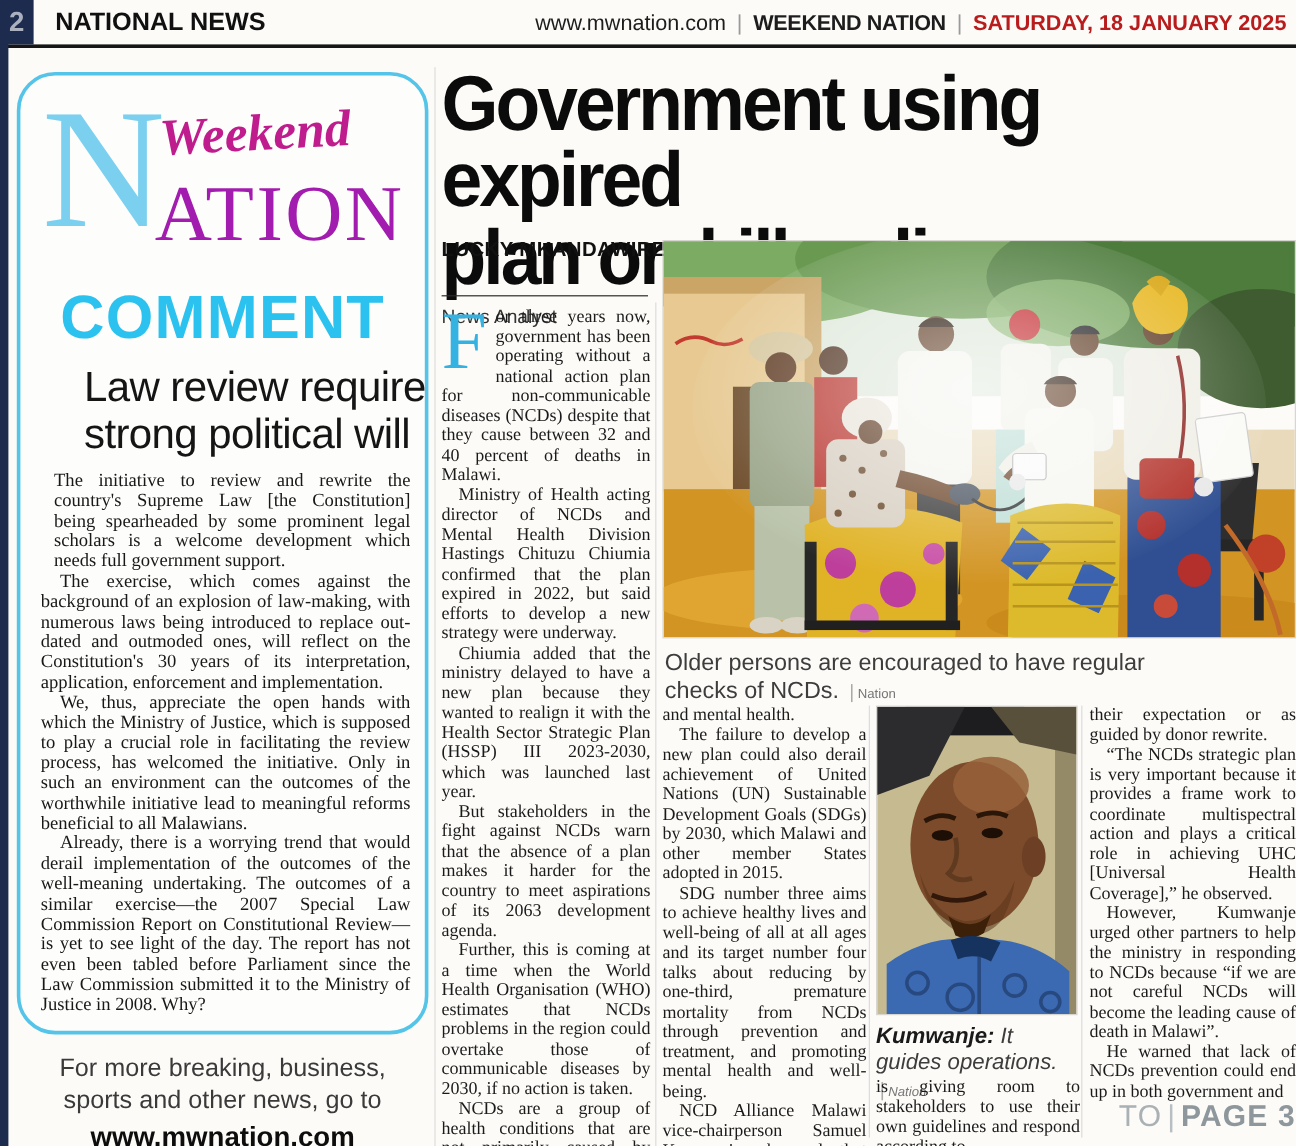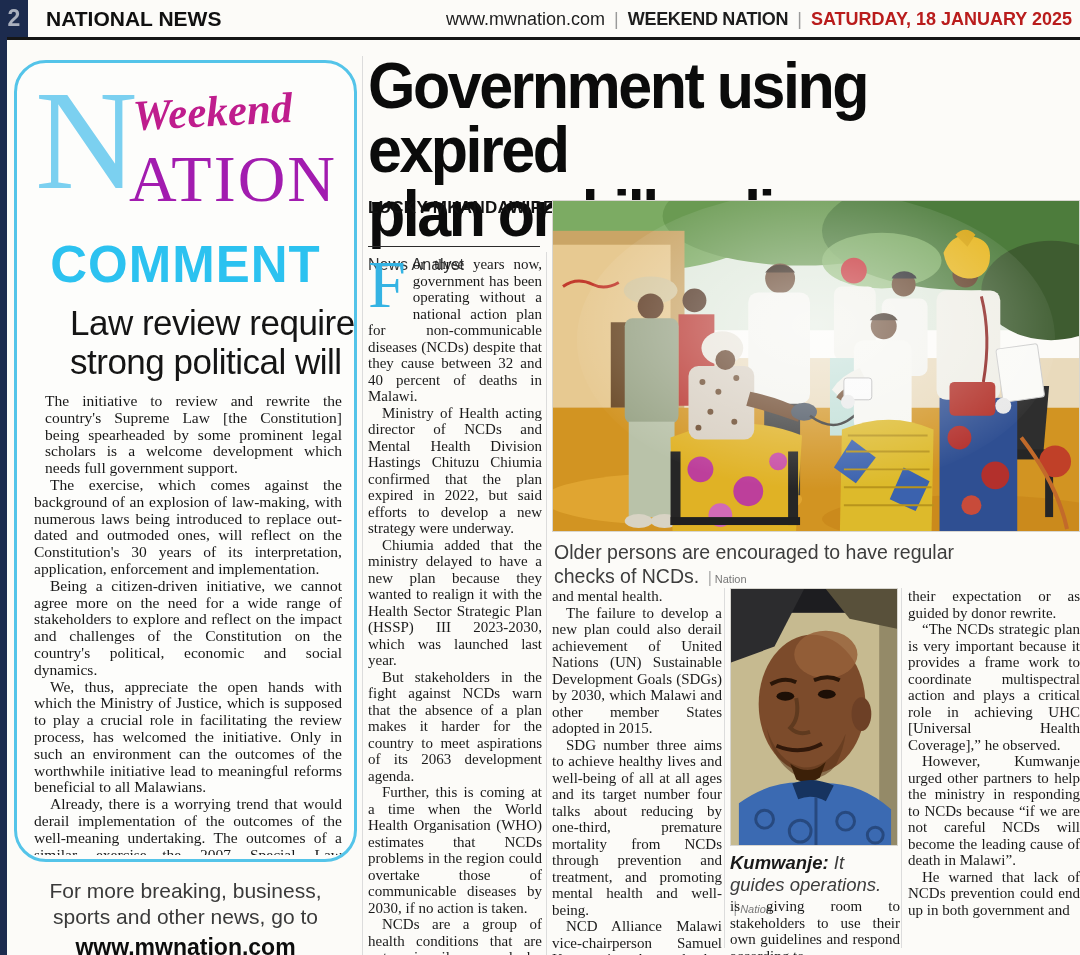--- a/index.html
+++ b/index.html
@@ -80,21 +80,20 @@
   <div class="comment-box">
     <div class="logo-n">N</div>
     <div class="logo-weekend">Weekend</div>
     <div class="logo-ation">ATION</div>
     <div class="comment-label">COMMENT</div>
     <div class="comment-headline">Law review requires
 strong political will</div>
     <div class="comment-body">
       <p class="first">The initiative to review and rewrite the country's Supreme Law [the Constitution] being spearheaded by some prominent legal scholars is a welcome development which needs full government support.</p>
       <p>The exercise, which comes against the background of an explosion of law-making, with numerous laws being introduced to replace out-dated and outmoded ones, will reflect on the Constitution's 30 years of its interpretation, application, enforcement and implementation.</p>
-      <p>Being a citizen-driven initiative, we cannot agree more on the need for a wide range of stakeholders to explore and reflect on the impact and challenges of the Constitution on the country's political, economic and social dynamics.</p>
       <p>We, thus, appreciate the open hands with which the Ministry of Justice, which is supposed to play a crucial role in facilitating the review process, has welcomed the initiative. Only in such an environment can the outcomes of the worthwhile initiative lead to meaningful reforms beneficial to all Malawians.</p>
       <p>Already, there is a worrying trend that would derail implementation of the outcomes of the well-meaning undertaking. The outcomes of a similar exercise—the 2007 Special Law Commission Report on Constitutional Review—is yet to see light of the day. The report has not even been tabled before Parliament since the Law Commission submitted it to the Ministry of Justice in 2008. Why?</p>
 
     </div>
   </div>
   <div class="comment-footer">
     <span>For more breaking, business,</span><br>
     <span>sports and other news, go to</span>
     <span class="url">www.mwnation.com</span>
   </div>
@@ -268,14 +267,17 @@
     <p class="cont">is giving room to stakeholders to use their own guidelines and respond according to</p>
   </div>
 
   <div class="col" id="col4">
     <p class="cont">their expectation or as guided by donor rewrite.</p>
     <p>“The NCDs strategic plan is very important because it provides a frame work to coordinate multispectral action and plays a critical role in achieving UHC [Universal Health Coverage],” he observed.</p>
     <p>However, Kumwanje urged other partners to help the ministry in responding to NCDs because “if we are not careful NCDs will become the leading cause of death in Malawi”.</p>
     <p>He warned that lack of NCDs prevention could end up in both government and</p>
   </div>
 
+  <div class="continuation">
+    <span class="to">TO</span><span class="pdiv">|</span><span>PAGE 3</span>
+  </div>
 
 </div>
 
 </body></html>

